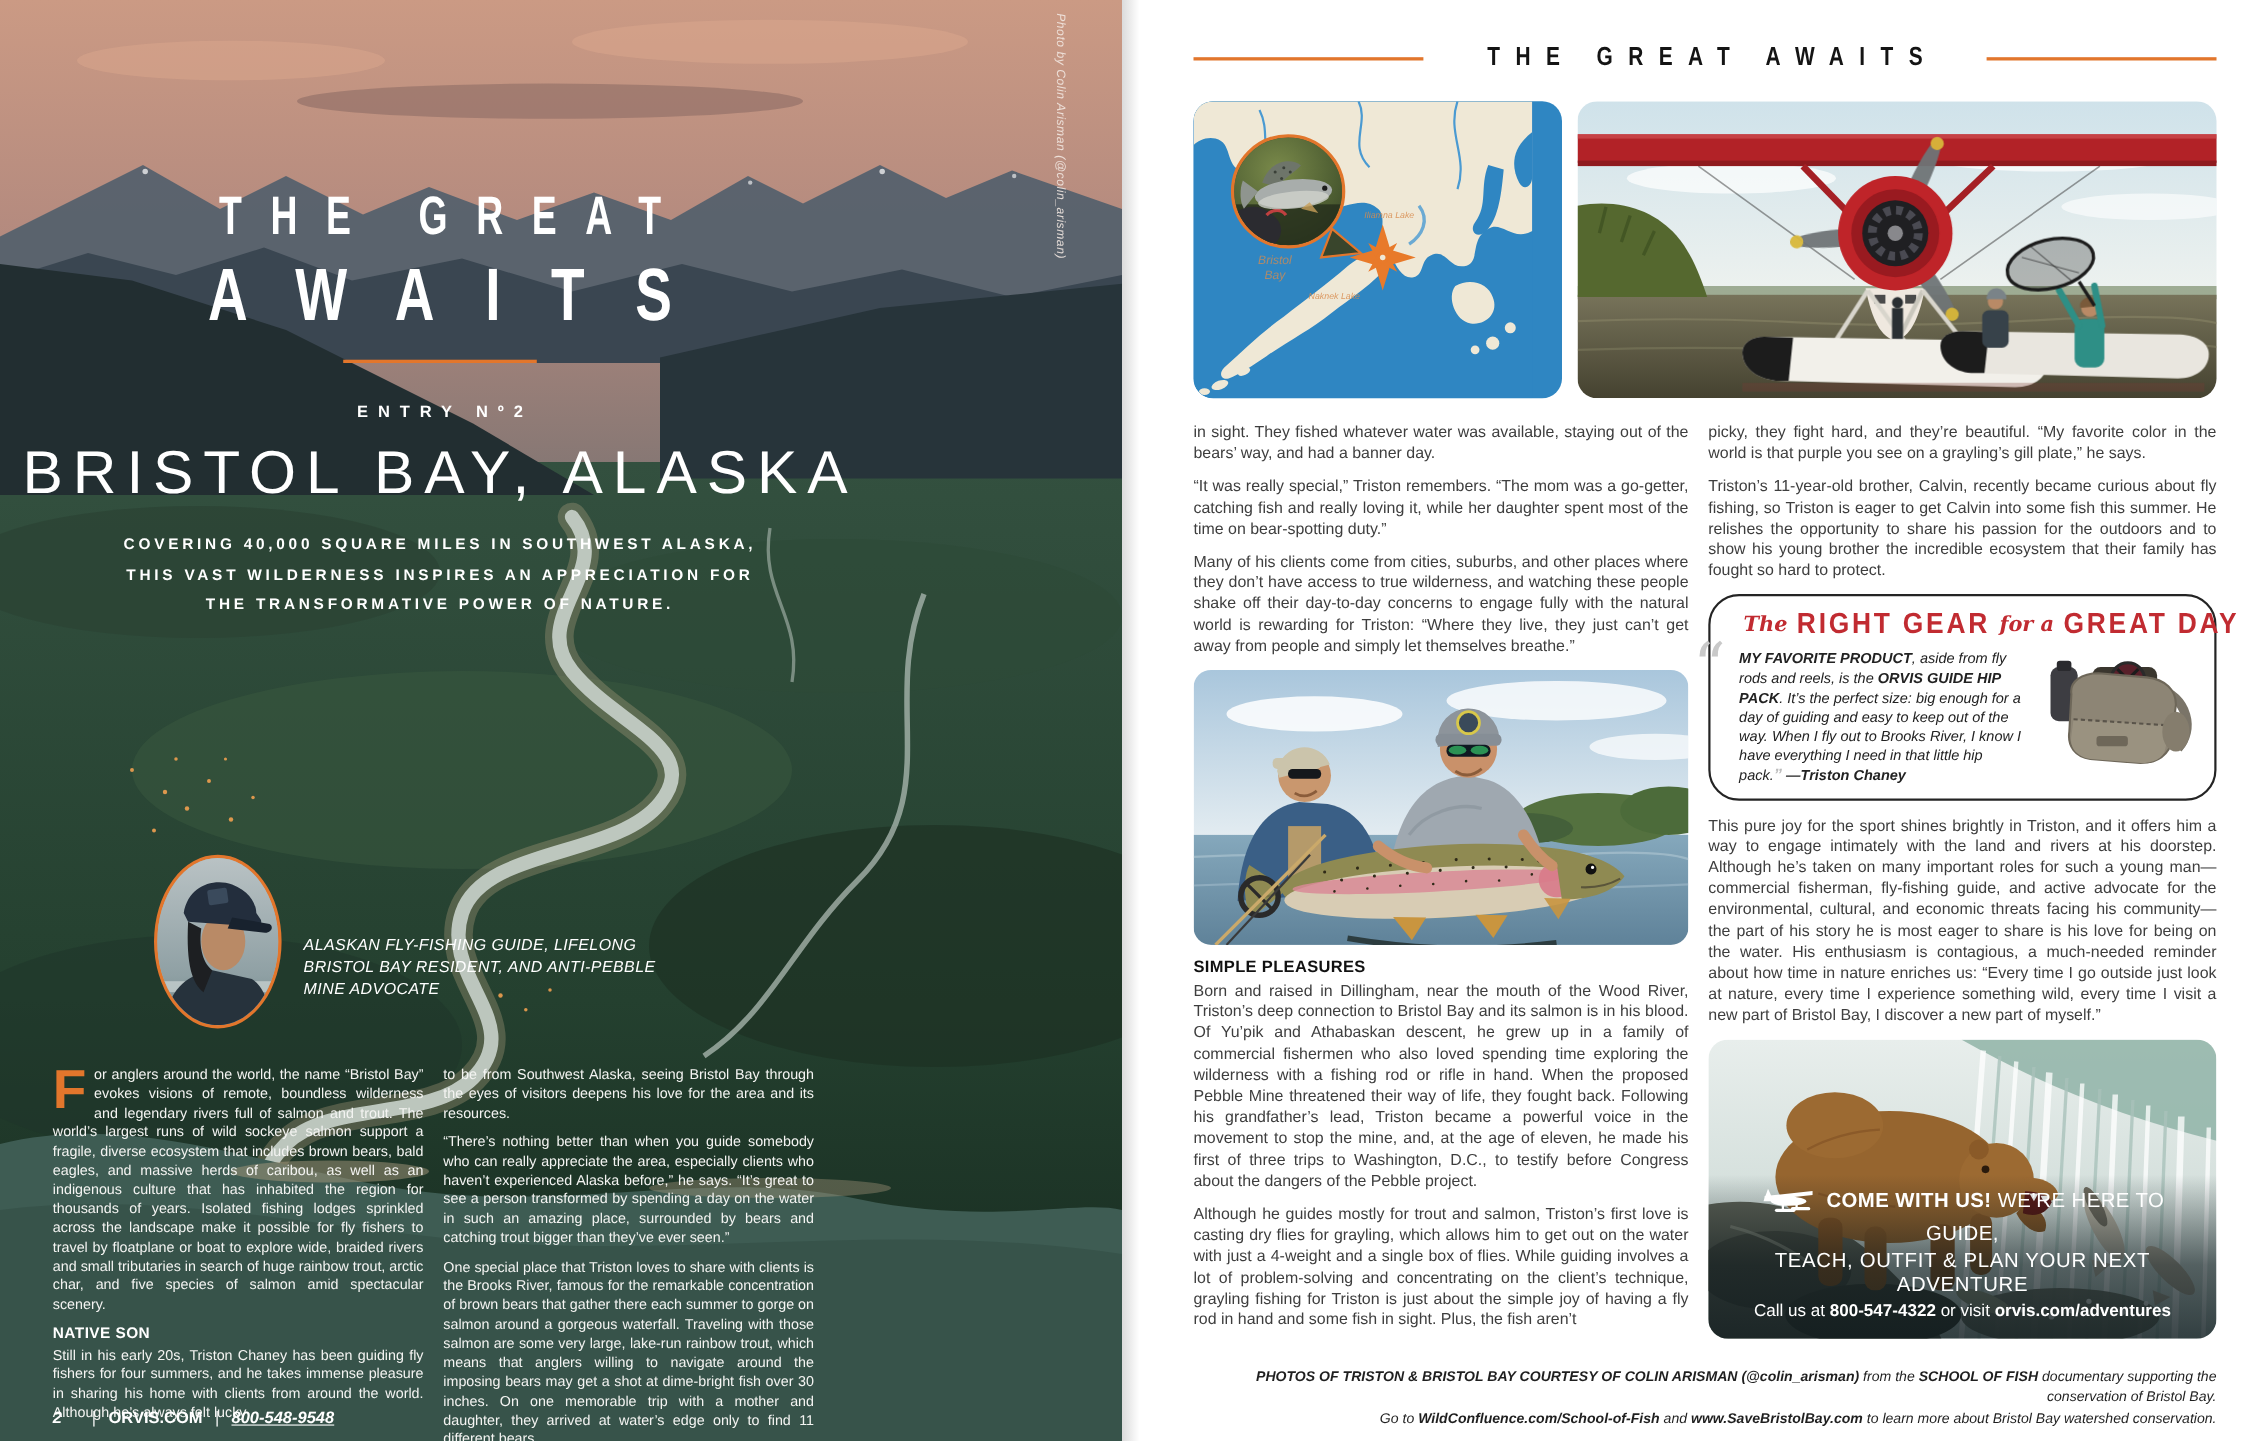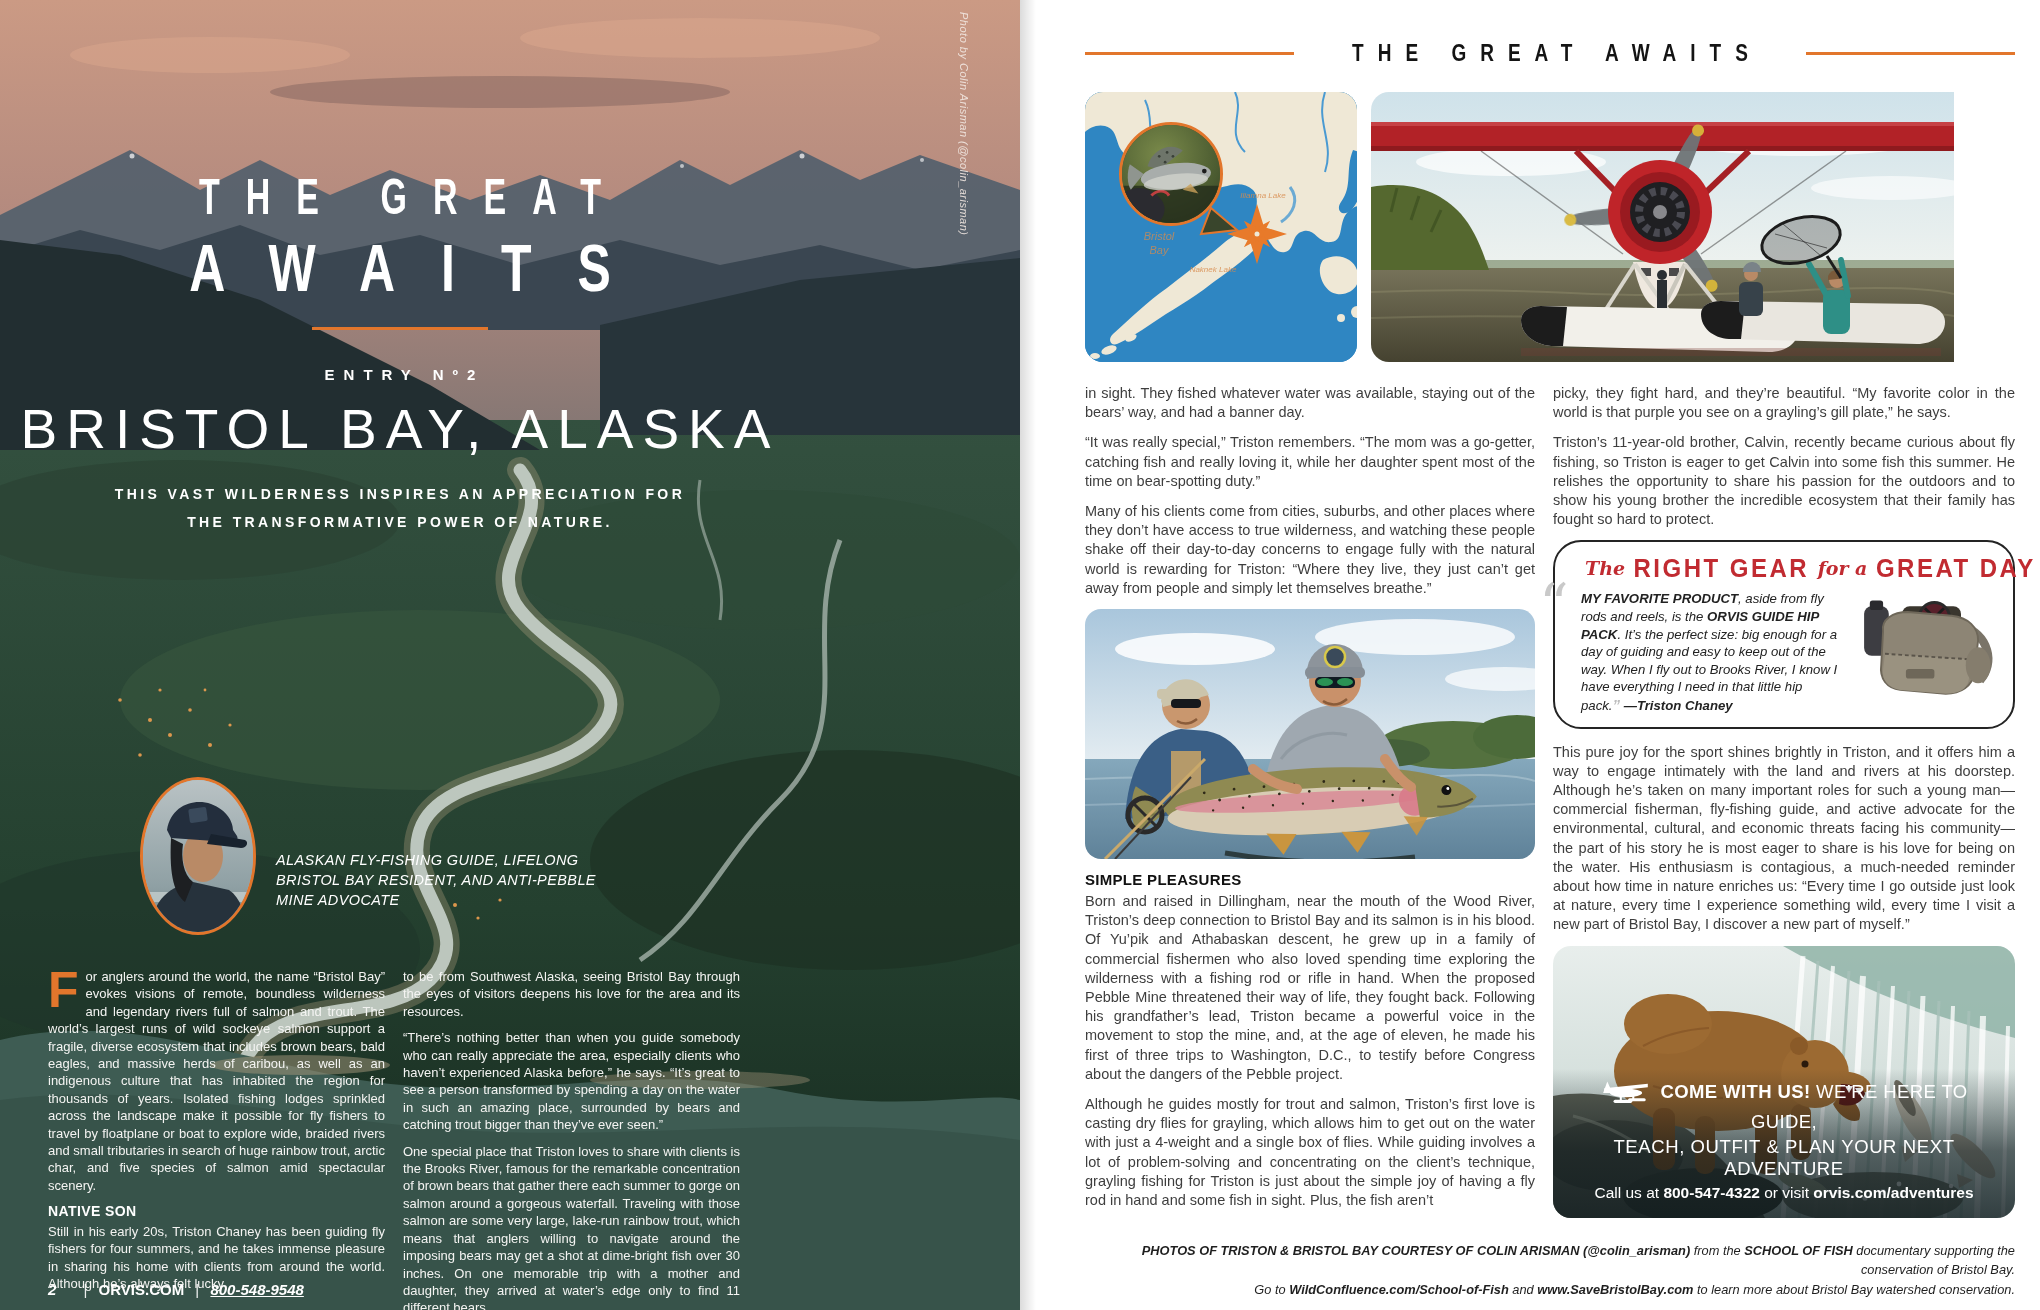--- a/index.html
+++ b/index.html
@@ -38,21 +38,21 @@
   
   .page-right{position:absolute;left:1020px;top:0;width:1020px;height:1310px;background:#fff;color:#3e3e3e;}
   .page-right::before{content:"";position:absolute;left:0;top:0;bottom:0;width:16px;
       background:linear-gradient(90deg,rgba(0,0,0,.14),rgba(0,0,0,0));}
   .rp-inner{position:relative;padding:42px 25px 0 65px;}
   .rp-header{display:flex;align-items:center;gap:44px;margin-bottom:28px;}
   .rule{flex:1;height:3px;background:#E2762C;}
   .rp-title{display:inline-block;font-size:19px;font-weight:700;letter-spacing:14px;color:#141414;
       transform:scaleY(1.25);white-space:nowrap;text-indent:14px;}
   .media-row{display:flex;gap:14px;height:270px;}
-  .map-card{position:relative;width:272px;flex:none;border-radius:18px;overflow:hidden;background:#2F86C2;}
+  .map-card{position:relative;width:335px;flex:none;border-radius:18px;overflow:hidden;background:#2F86C2;}
   .plane-card{flex:1;border-radius:18px;overflow:hidden;}
   .inset-circle{position:absolute;left:34px;top:30px;width:98px;height:98px;border:3px solid #E2762C;
       border-radius:50%;overflow:hidden;background:#4a5a33;}
   .cols{display:flex;gap:18px;margin-top:22px;}
   .rcol1{width:450px;flex:none;}
   .rcol2{width:462px;flex:none;}
   .cols p{margin:0 0 11px;font-size:14.5px;line-height:19.2px;text-align:justify;color:#3e3e3e;}
   .anglers-card{height:250px;border-radius:16px;overflow:hidden;margin:3px 0 12px;}
   .sp-head{font-weight:700;font-size:15px;letter-spacing:.3px;color:#111;margin:0 0 4px;}
   .gear-box{position:relative;border:2px solid #242424;border-radius:28px;padding:12px 14px 12px 26px;margin:4px 0 14px;}
@@ -146,20 +146,21 @@
 
     <div class="photo-credit">Photo by Colin Arisman (@colin_arisman)</div>
 
     <div class="title-block">
       <div><span class="kicker1">THE GREAT</span></div>
       <div><span class="kicker2">AWAITS</span></div>
       <div class="divider"></div>
       <div class="entry">ENTRY Nº2</div>
       <div class="big-title">BRISTOL BAY, ALASKA</div>
       <div class="subtitle">
+        <div>COVERING 40,000 SQUARE MILES IN SOUTHWEST ALASKA,</div>
         <div>THIS VAST WILDERNESS INSPIRES AN APPRECIATION FOR</div>
         <div>THE TRANSFORMATIVE POWER OF NATURE.</div>
       </div>
     </div>
 
     <div class="portrait">
       <svg width="110" height="152" viewBox="0 0 110 152">
         <defs>
             <linearGradient id="pbg" x1="0" y1="0" x2="0" y2="1">
           <stop offset="0" stop-color="#b9c2c4"></stop>

